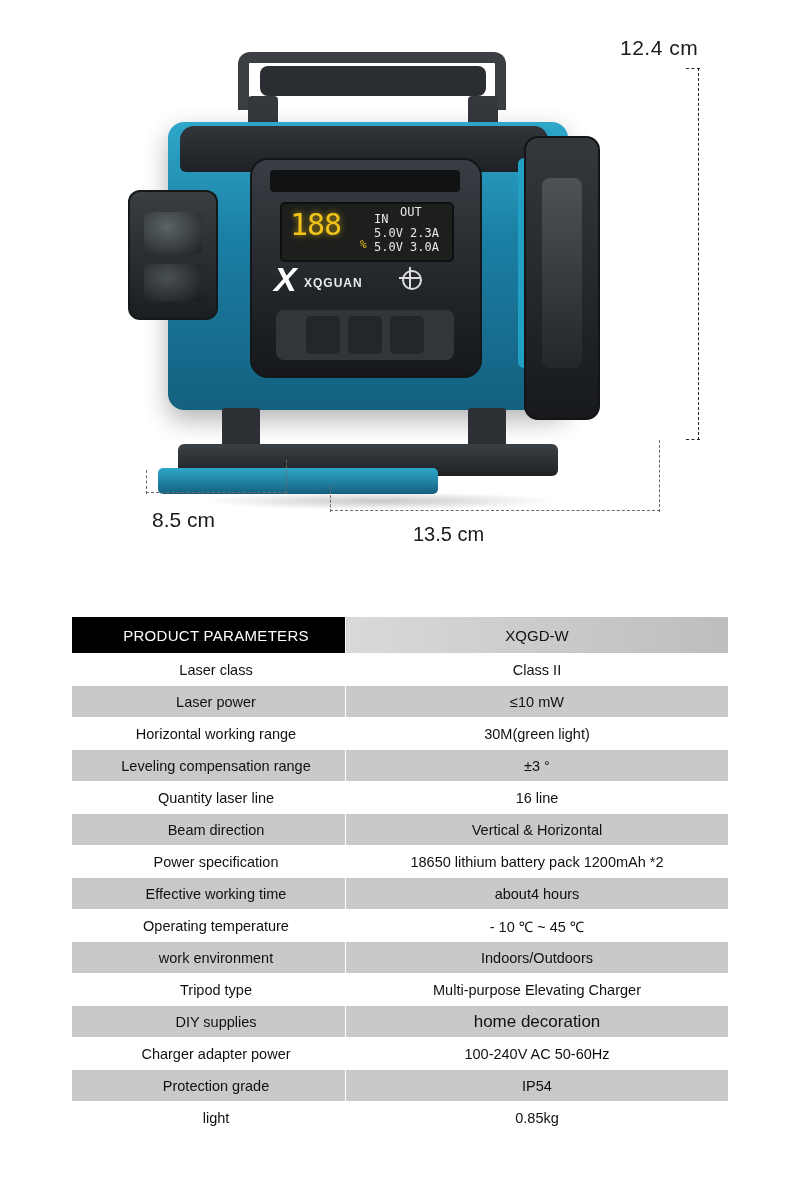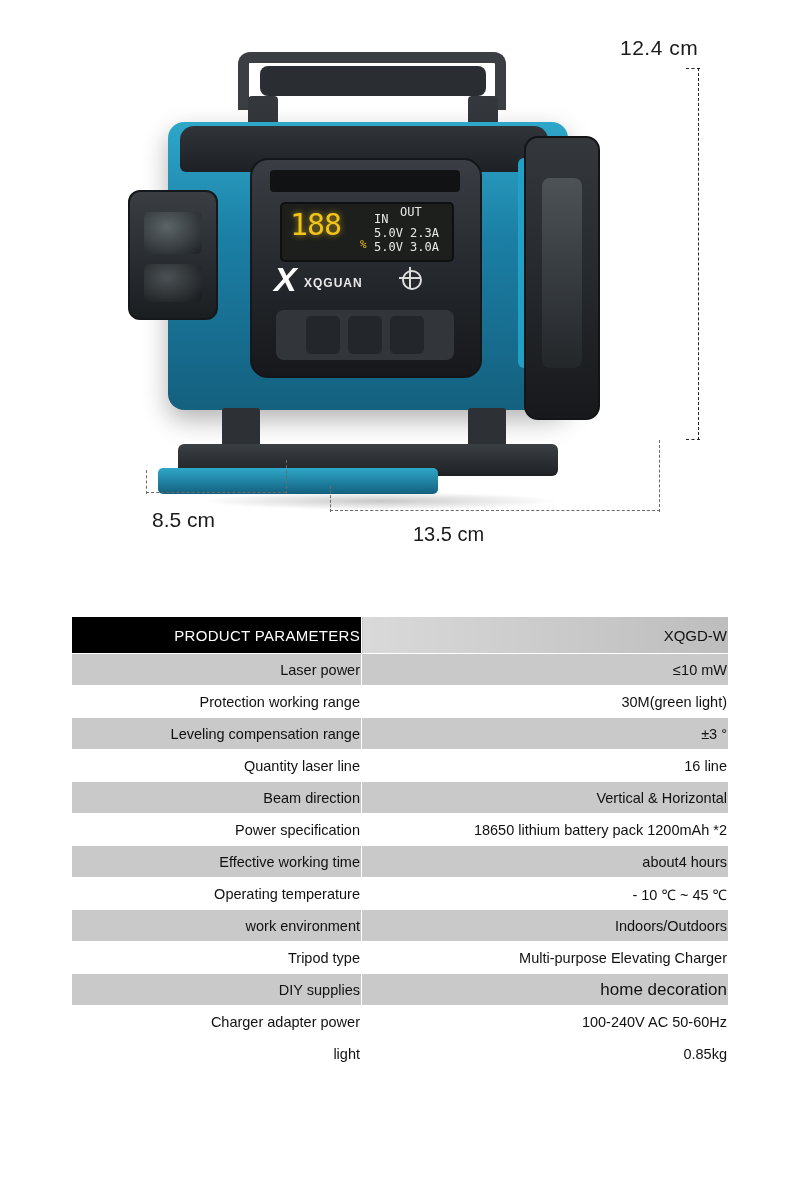--- a/index.html
+++ b/index.html
@@ -375,25 +375,25 @@
     table-layout: fixed;
   }
   .params td {
     height: 29px;
     font-size: 14.5px;
     color: #111;
     vertical-align: middle;
   }
   .params td.k {
     width: 256px;
-    padding-left: 32px;
-    text-align: right;
+    padding-left: 16px;
+    text-align: center;
   }
   .params td.v {
-    text-align: right;
+    text-align: center;
   }
   .params tr.alt td {
     background: #c9c9c9;
   }
   .params tr.hdr td {
     height: 34px;
     font-size: 15px;
   }
   .params tr.hdr td.k {
     background: #000000;
@@ -485,26 +485,30 @@
   <div class="dim-label dim-d">13.5 cm</div>
 </div>
 
 <table class="params">
   <tbody>
     <tr class="hdr">
       <td class="k">PRODUCT PARAMETERS</td>
       <td class="v">XQGD-W</td>
     </tr>
 
+    <tr>
+      <td class="k">Laser class</td>
+      <td class="v">Class II</td>
+    </tr>
     <tr class="alt">
       <td class="k">Laser power</td>
       <td class="v">≤10 mW</td>
     </tr>
     <tr>
-      <td class="k">Protection working range</td>
+      <td class="k">Horizontal working range</td>
       <td class="v">30M(green light)</td>
     </tr>
     <tr class="alt">
       <td class="k">Leveling compensation range</td>
       <td class="v">±3 °</td>
     </tr>
     <tr>
       <td class="k">Quantity laser line</td>
       <td class="v">16 line</td>
     </tr>
@@ -533,18 +537,22 @@
       <td class="v">Multi-purpose Elevating Charger</td>
     </tr>
     <tr class="alt big">
       <td class="k">DIY supplies</td>
       <td class="v">home decoration</td>
     </tr>
     <tr>
       <td class="k">Charger adapter power</td>
       <td class="v">100-240V AC 50-60Hz</td>
     </tr>
+    <tr class="alt">
+      <td class="k">Protection grade</td>
+      <td class="v">IP54</td>
+    </tr>
     <tr>
       <td class="k">light</td>
       <td class="v">0.85kg</td>
     </tr>
   </tbody>
 </table>
 
 </body></html>

